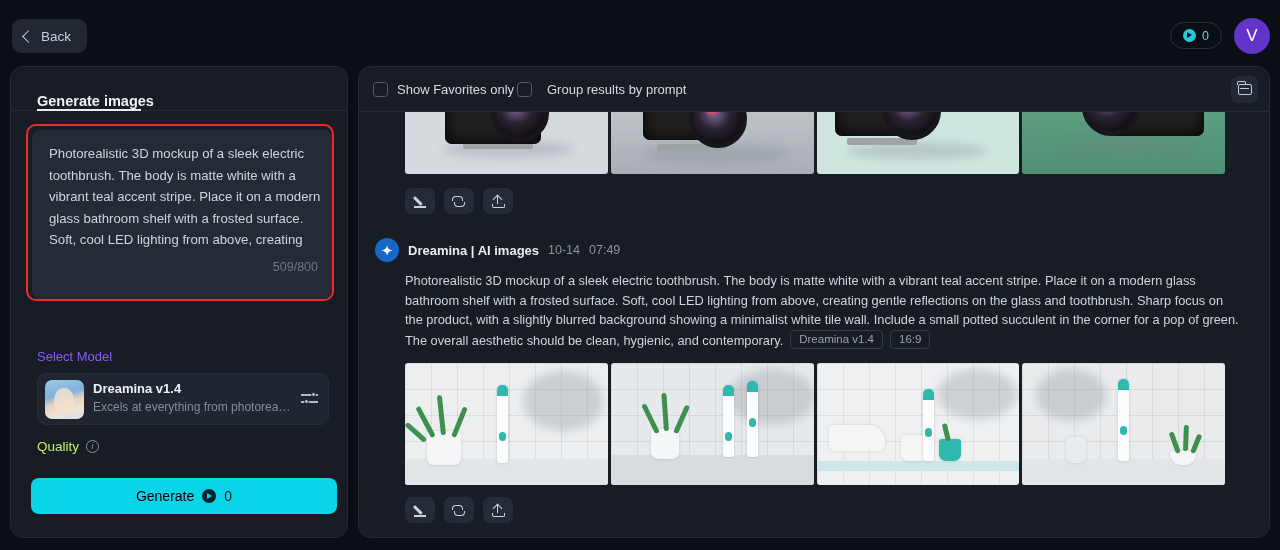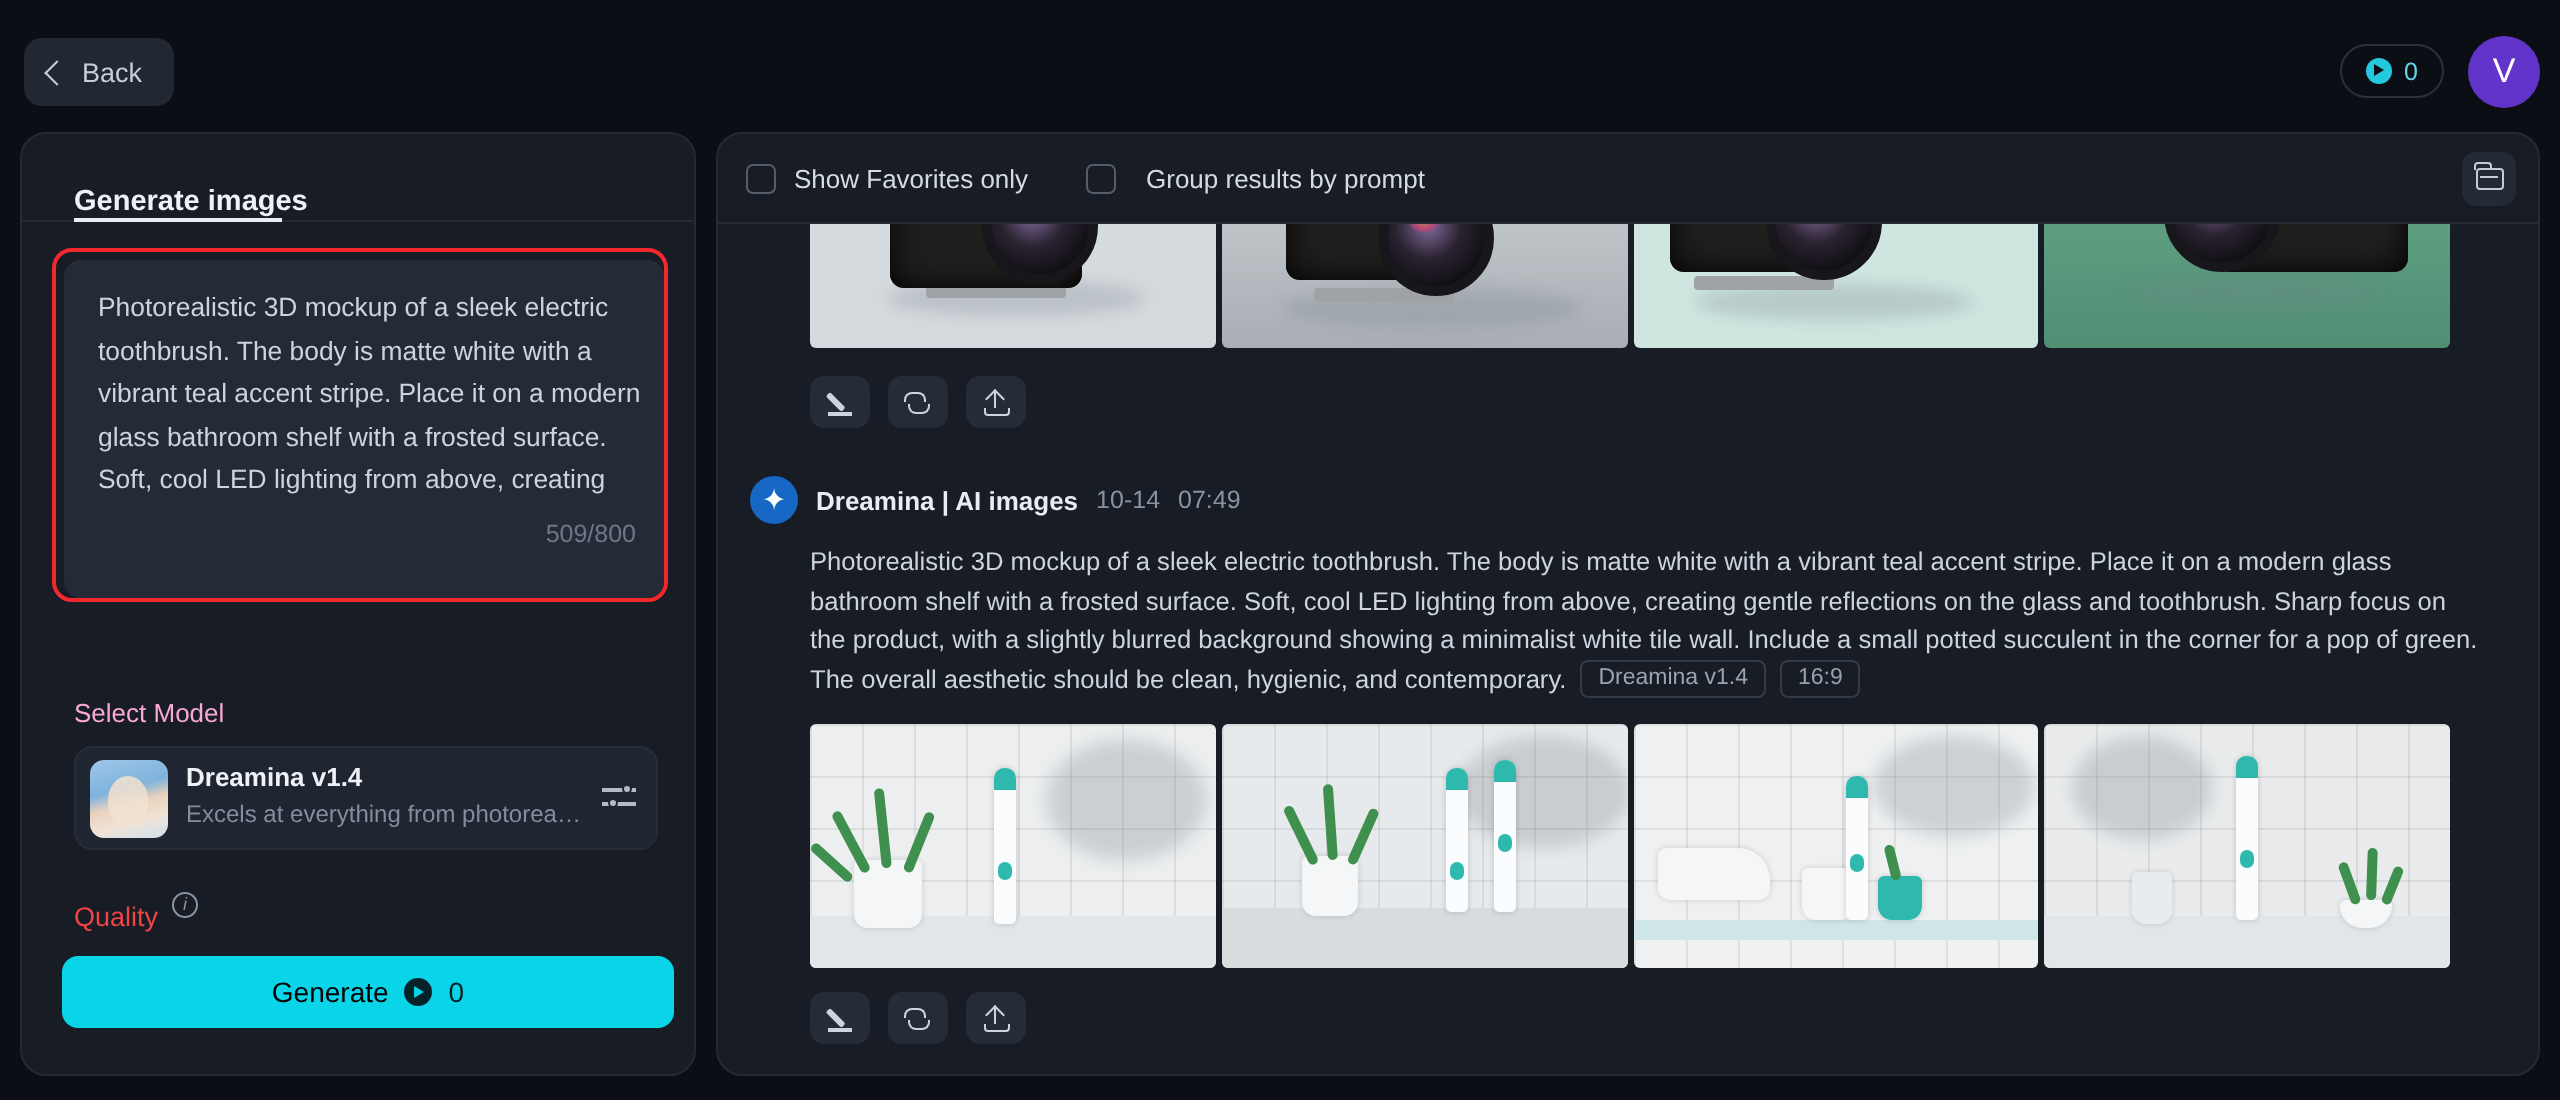--- a/index.html
+++ b/index.html
@@ -72,21 +72,21 @@
     background:#2e3642; line-height:10px; }
   .char-count { position: absolute; right: 14px; top: 130px; color: #6e7788; font-size: 12.5px; }
 
   .section-head {
     position: absolute; left: 26px; top: 249px; width: 290px;
     display: flex; align-items: center; justify-content: space-between;
   }
   .section-title { color: #eef2f7; font-size: 14px; font-weight: bold; }
   .chev-up { width: 8px; height: 8px; border-left: 1.6px solid #9aa3b2; border-top: 1.6px solid #9aa3b2;
              transform: rotate(45deg); margin-top: 3px; cursor: pointer; }
-  .select-model-label { position: absolute; left: 26px; top: 282px; color: #f9a8d4; font-size: 13px; text-align: center; }
+  .select-model-label { position: absolute; left: 26px; top: 282px; color: #8b5cf6; font-size: 13px; text-align: center; }
 
   .model-card {
     position: absolute; left: 26px; top: 306px; width: 292px; height: 52px;
     background: #1f2531; border: 1px solid #262d39; border-radius: 9px; cursor: pointer;
   }
   .model-thumb {
     position: absolute; left: 7px; top: 6px; width: 39px; height: 39px; border-radius: 7px;
     background: linear-gradient(165deg, #9ec6e8 0%, #7fb3dd 38%, #e8d2bd 55%, #f0e3d6 75%, #cfe0ef 100%);
     overflow: hidden;
   }
@@ -98,21 +98,21 @@
   .sliders-icon { position: absolute; right: 10px; top: 17px; width: 17px; height: 14px; cursor: pointer; }
   .sliders-icon i { position: absolute; left: 0; width: 17px; height: 1.6px; background: #b3bbc7; display: block; }
   .sliders-icon i:nth-child(1) { top: 3px; }
   .sliders-icon i:nth-child(2) { top: 10px; }
   .sliders-icon b { position: absolute; width: 5px; height: 5px; border-radius: 50%; background: #b3bbc7;
     border: 1.4px solid #1f2531; }
   .sliders-icon b:nth-child(3) { left: 10px; top: 0.5px; }
   .sliders-icon b:nth-child(4) { left: 3px; top: 7.5px; }
 
   .quality-row { position: absolute; left: 26px; top: 372px; display: flex; align-items: center; gap: 7px; }
-  .quality-label { color: #ef4444; font-size: 13.5px; margin-top: 12px; }
+  .quality-label { color: #bef264; font-size: 13.5px; }
   .info-icon { width: 13px; height: 13px; border: 1.3px solid #8b94a3; border-radius: 50%;
     color: #8b94a3; font-size: 9px; line-height: 11px; text-align: center; font-style: italic; cursor: pointer; }
 
   .gen-btn {
     position: absolute; left: 20px; top: 411px; width: 306px; height: 36px;
     background: #0ad4e8; border-radius: 8px; cursor: pointer;
     display: flex; align-items: center; justify-content: center; gap: 8px;
   }
   .gen-label { color: #000000; font-size: 14px; }
   .gen-coin { width: 14px; height: 14px; border-radius: 50%; background: #062229; position: relative; }
@@ -121,21 +121,21 @@
   .gen-cost { color: #062229; font-size: 14px; }
 
   
   .right-panel {
     position: absolute; left: 358px; top: 66px; width: 912px; height: 472px;
     background: #171c25; border: 1px solid #232935; border-radius: 13px; overflow: hidden;
   }
   .filterbar { position: relative; height: 45px; border-bottom: 1px solid #242a35; }
   .check-item { position: absolute; top: 15px; display: flex; align-items: center; gap: 9px; cursor: pointer; }
   .check-item:nth-of-type(1) { left: 14px; }
-  .check-item:nth-of-type(2) { left: 184px; gap: 15px; }
+  .check-item:nth-of-type(2) { left: 158px; gap: 15px; }
   .cbox { width: 15px; height: 15px; border: 1.5px solid #555d6b; border-radius: 3.5px; }
   .check-label { color: #d5dbe4; font-size: 13px; }
   .archive-btn {
     position: absolute; right: 11px; top: 9px; width: 27px; height: 27px;
     background: #232a36; border-radius: 7px; cursor: pointer;
     display: flex; align-items: center; justify-content: center;
   }
   .folder-ic { width: 14px; height: 11px; border: 1.4px solid #c5ccd7; border-radius: 2px; position: relative; }
   .folder-ic::before { content:""; position:absolute; left:-1.4px; top:-3.6px; width: 7px; height: 3px;
     border: 1.4px solid #c5ccd7; border-bottom: none; border-radius: 2px 2px 0 0; }

